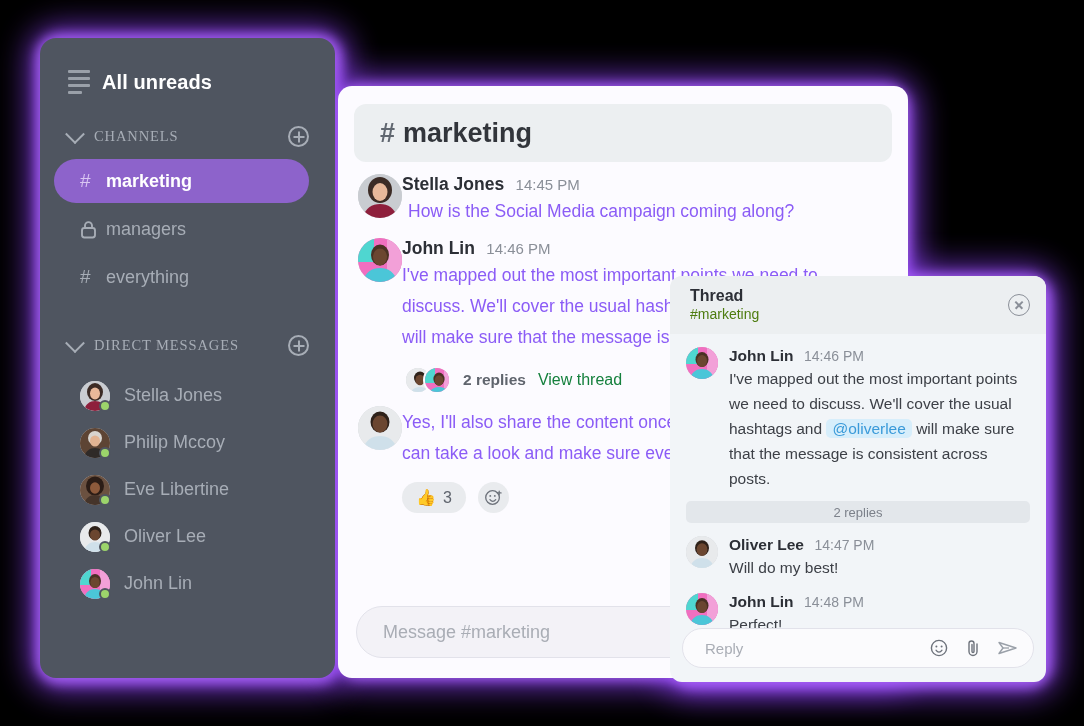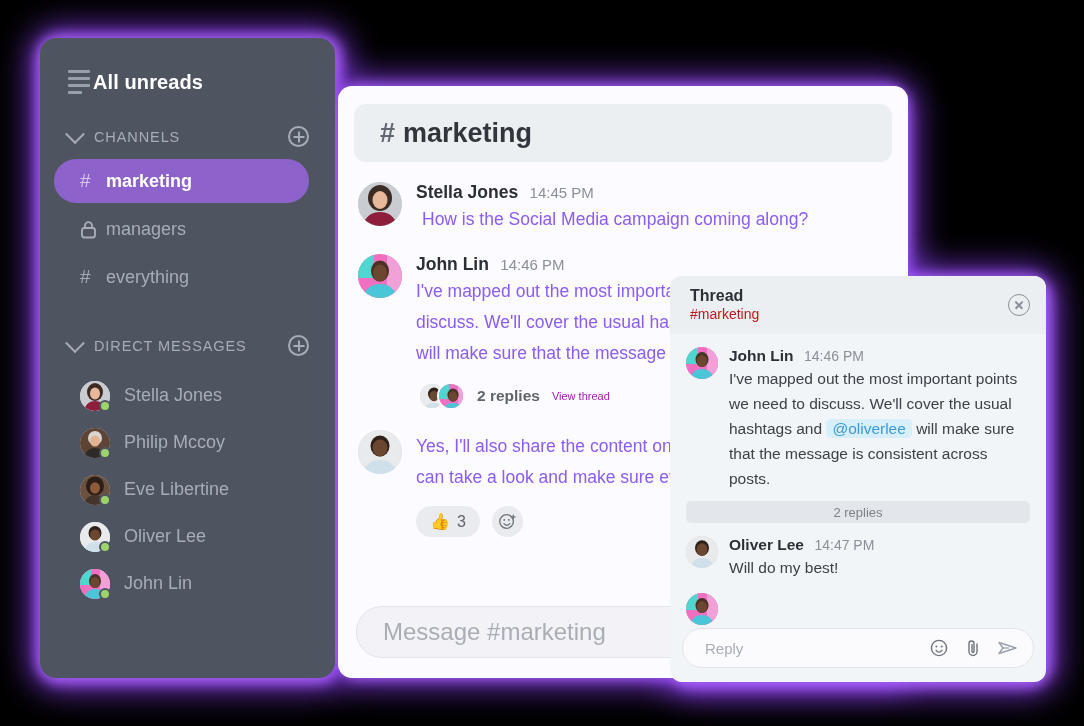--- a/index.html
+++ b/index.html
@@ -38,32 +38,33 @@
   .panel { position: absolute; overflow: hidden; }
 
   
   #sidebar {
     left: 40px; top: 38px; width: 295px; height: 640px;
     background: #4f5560;
     border-radius: 16px;
     z-index: 40;
   }
   .side-head {
-    display: flex; align-items: center; gap: 3px;
+    display: flex; align-items: center; gap: 12px;
     padding: 32px 0 0 28px;
   }
   .hamburger { width: 22px; display: flex; flex-direction: column; gap: 4px; }
   .hamburger i { display: block; height: 3px; background: #9aa0a9; border-radius: 1px; }
   .hamburger i:nth-child(4) { width: 62%; }
   .side-title { color: #ffffff; font-size: 20px; font-weight: bold; letter-spacing: .1px; }
 
   .sec-head {
     display: flex; align-items: center;
     padding: 0 26px 0 28px;
     margin-top: 32px;
+    font-family: Liberation Serif, serif;
   }
   .sec-head .chev {
     width: 14px; height: 14px; margin-right: 12px; flex: none;
     border-right: 2.6px solid #a7adb6; border-bottom: 2.6px solid #a7adb6;
     transform: rotate(45deg) translate(-2px,-2px);
   }
   .sec-label {
     color: #a7adb6; font-size: 14.5px; letter-spacing: .9px; flex: 1;
   }
   .plus-btn {
@@ -117,75 +118,75 @@
     z-index: 50;
   }
   .main-head {
     margin: 18px 16px 0 16px; height: 58px;
     background: #eceff1; border-radius: 12px;
     display: flex; align-items: center; padding-left: 26px;
   }
   .main-head .hash { color: #606770; font-size: 27px; font-weight: bold; margin-right: 8px; }
   .main-head .name { color: #32353b; font-size: 27px; font-weight: bold; }
 
-  .msg { display: flex; gap: 14px; padding: 20px 0 0 20px; }
+  .msg { display: flex; padding: 12px 0 0 20px; }
   .msg .av { width: 44px; height: 44px; }
   .msg-body { flex: 1; min-width: 0; }
   .msg-meta { white-space: nowrap; }
   .msg-author { color: #2c2f36; font-size: 17.5px; font-weight: bold; }
   .msg-time { color: #8a8f98; font-size: 15px; margin-left: 7px; }
   .msg-text {
     color: #8b5cf6; font-size: 17.5px; line-height: 29px;
     margin-top: 2px; white-space: nowrap;
   }
 
   .replies-row {
     display: flex; align-items: center; gap: 12px;
     margin: 14px 0 0 2px;
   }
   .stack { display: flex; }
   .stack .av { width: 28px; height: 28px; border: 2px solid #fcfbff; }
   .stack .av:nth-child(2) { margin-left: -9px; }
   .replies-count { color: #5f646d; font-size: 15.5px; font-weight: bold; }
-  .view-thread { color: #a21caf; font-size: 11px; }
+  .view-thread { color: #15803d; font-size: 16px; }
 
   .reactions { display: flex; gap: 12px; margin: 14px 0 0 0; }
   .pill {
     height: 31px; padding: 0 14px; border-radius: 16px;
     background: #e9ebee; display: flex; align-items: center; gap: 7px;
     font-size: 16px; color: #5f646d;
   }
   .pill .emo { font-size: 16px; }
   .addreact {
     width: 31px; height: 31px; border-radius: 50%;
     background: #e9ebee; display: flex; align-items: center; justify-content: center;
   }
 
   .composer {
     position: absolute; left: 18px; right: 18px; bottom: 20px;
     height: 52px; background: #f3f2f7;
     border: 1.5px solid #e2e2ea; border-radius: 26px;
     display: flex; align-items: center; padding-left: 26px;
   }
-  .composer .ph { color: #a9adb5; font-size: 24px; }
+  .composer .ph { color: #a9adb5; font-size: 18px; }
 
   
   #thread {
     left: 670px; top: 276px; width: 376px; height: 406px;
     background: #f2f5f8;
     border-radius: 12px;
     z-index: 60;
   }
   .th-head {
     height: 58px; background: #eceff1;
     display: flex; align-items: center; padding: 0 16px 0 20px;
   }
   .th-head .tt { flex: 1; }
   .th-title { color: #2c2f36; font-size: 16px; font-weight: bold; line-height: 19px; }
-  .th-sub { color: #b91c1c; font-size: 14px; line-height: 19px; }
+  .th-sub { color: #4d7c0f; font-size: 14px; line-height: 19px; }
   .close-ic {
     width: 22px; height: 22px; border-radius: 50%;
     border: 1.6px solid #8a8f98; position: relative;
   }
   .close-ic::before, .close-ic::after {
     content: ""; position: absolute; left: 50%; top: 50%;
     width: 10px; height: 1.6px; background: #8a8f98;
   }
   .close-ic::before { transform: translate(-50%,-50%) rotate(45deg); }
   .close-ic::after  { transform: translate(-50%,-50%) rotate(-45deg); }
@@ -525,20 +526,27 @@
           <svg width="32" height="32" viewBox="0 0 32 32">
             <rect width="32" height="32" fill="#f06fc0"></rect>
             <rect x="0" y="0" width="12" height="17" fill="#4fd6d0"></rect>
             <rect x="21" y="0" width="11" height="32" fill="#f2a0d8"></rect>
             <ellipse cx="16" cy="12.5" rx="6.5" ry="7.5" fill="#4a3123"></ellipse>
             <ellipse cx="16" cy="14" rx="5" ry="6" fill="#6b4630"></ellipse>
             <path d="M4 32c1.5-7 6.5-10 12-10s10.5 3 12 10z" fill="#4bc6d8"></path>
           </svg>
         </span>
       </span>
+      <div style="flex:1">
+        <div>
+          <span class="th-author">John Lin</span>
+          <span class="th-time">14:48 PM</span>
+        </div>
+        <div class="th-text">Perfect!</div>
+      </div>
     </div>
 
     <div class="th-composer">
       <span class="ph">Reply</span>
       <span class="ic-btn">
         <svg width="20" height="20" viewBox="0 0 20 20" fill="none">
           <circle cx="10" cy="10" r="7.6" stroke="#6d727b" stroke-width="1.4"></circle>
           <circle cx="7.4" cy="8.4" r="1" fill="#6d727b"></circle>
           <circle cx="12.6" cy="8.4" r="1" fill="#6d727b"></circle>
           <path d="M7 12.2c.9 1.3 1.9 1.9 3 1.9s2.1-.6 3-1.9" stroke="#6d727b" stroke-width="1.3" stroke-linecap="round"></path>

